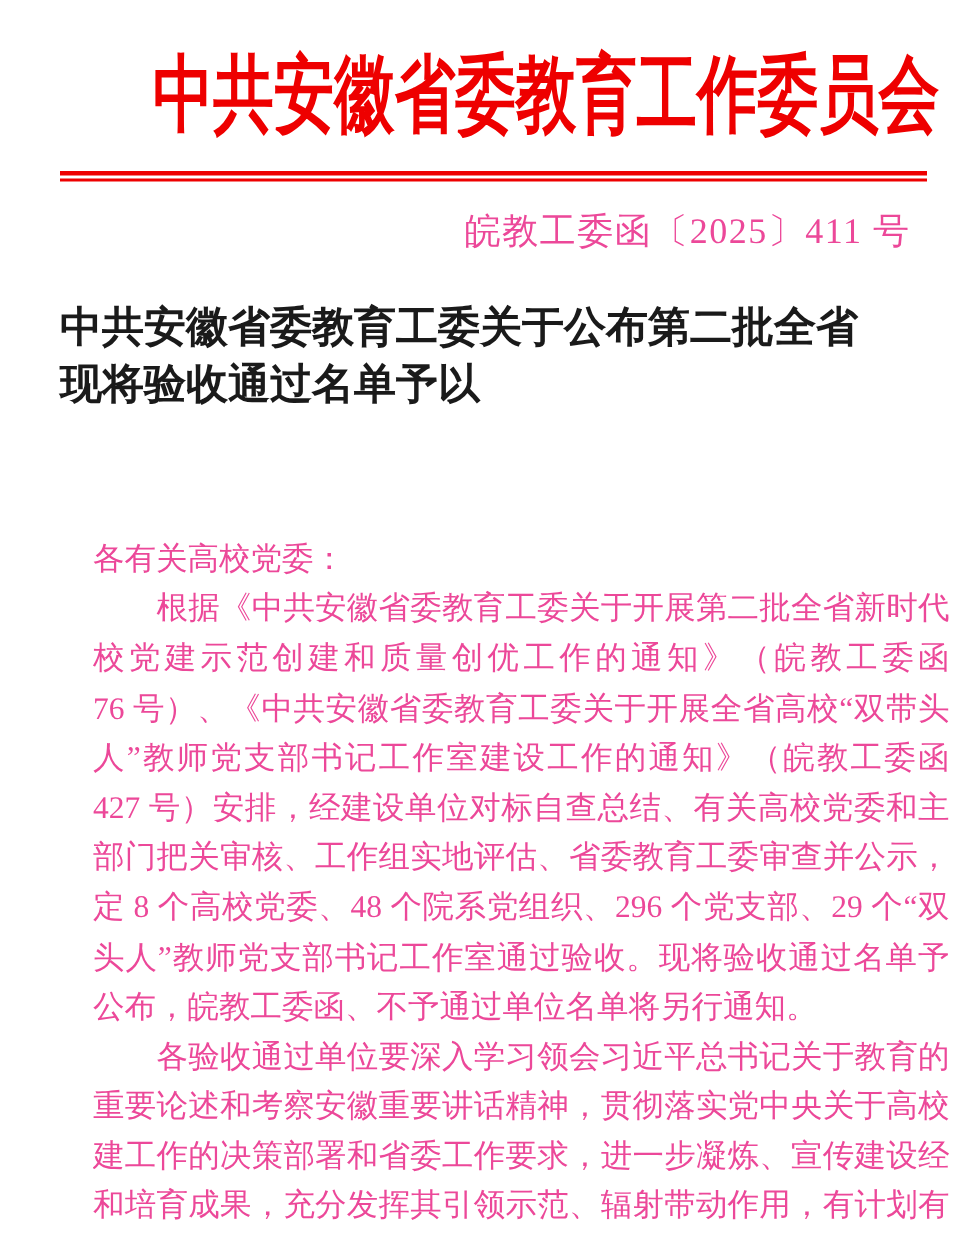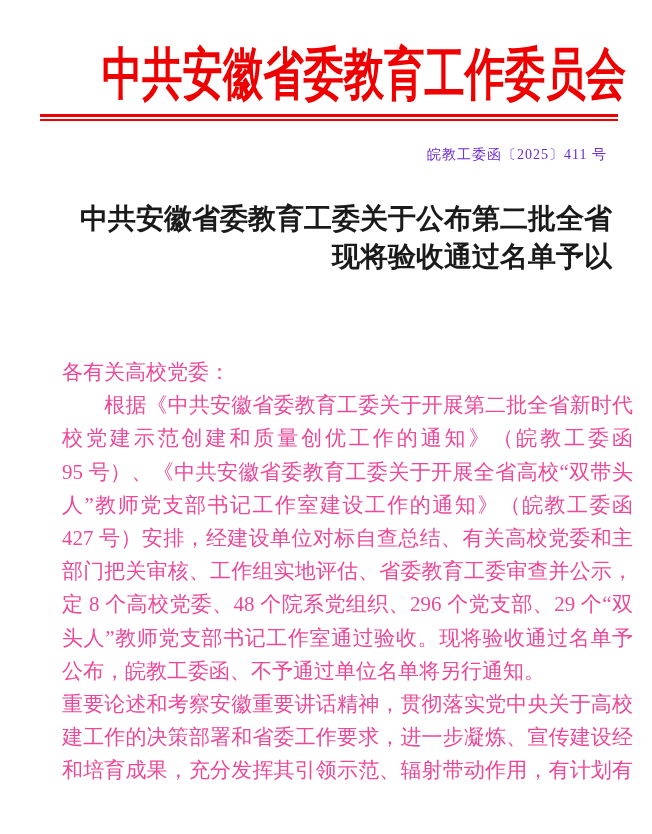--- a/index.html
+++ b/index.html
@@ -5,21 +5,21 @@
   html,body{margin:0;padding:0;background:#ffffff;}
   .page{
     position:relative;
     width:652px;height:834px;
     background:#ffffff;
     overflow:hidden;
     font-family:"Liberation Serif","DejaVu Serif",serif;
   }
   
   .org-title{
-    position:absolute;top:40px;left:0;width:530px;
+    position:absolute;top:30px;left:0;width:530px;
     text-align:right;
   }
   .org-title span{
     display:inline-block;
     font-size:56px;line-height:68px;
     font-weight:bold;
     color:#ee0000;
     white-space:nowrap;
     transform:scaleX(0.72);
     transform-origin:center center;
@@ -27,29 +27,29 @@
   }
   .red-divider{
     position:absolute;top:114px;left:40px;width:578px;
     height:2px;
     border-top:3px solid #ee0000;
     border-bottom:2px solid #ee0000;
   }
   
   .doc-number{
     position:absolute;top:142px;right:45px;
-    font-size:14px;line-height:26px;
-    color:#6d28d9;
+    font-size:24px;line-height:26px;
+    color:#ec4899;
     letter-spacing:1px;
     white-space:nowrap;
   }
   
   .doc-title{
     position:absolute;top:200px;left:40px;width:572px;
-    text-align:right;
+    text-align:left;
     font-weight:bold;
     font-size:28px;line-height:38px;
     color:#1a1a1a;
   }
   .doc-title .t-line{white-space:nowrap;}
   
   .body-text{
     position:absolute;top:356px;left:62px;width:571px;
     font-size:21px;
     color:#ec4899;
@@ -80,25 +80,26 @@
 
   <div class="doc-title">
     <div class="t-line">中共安徽省委教育工委关于公布第二批全省</div>
     <div class="t-line">现将验收通过名单予以</div>
   </div>
 
   <div class="body-text">
     <div class="line">各有关高校党委：</div>
     <div class="line jst">　　根据《中共安徽省委教育工委关于开展第二批全省新时代高</div>
     <div class="line jst">校党建示范创建和质量创优工作的通知》（皖教工委函〔2023〕</div>
-    <div class="line jst">95 号）、《中共安徽省委教育工委关于开展全省高校“双带头</div>
+    <div class="line jst">76 号）、《中共安徽省委教育工委关于开展全省高校“双带头</div>
     <div class="line jst">人”教师党支部书记工作室建设工作的通知》（皖教工委函〔2022〕</div>
     <div class="line jst">427 号）安排，经建设单位对标自查总结、有关高校党委和主管</div>
     <div class="line jst">部门把关审核、工作组实地评估、省委教育工委审查并公示，认</div>
     <div class="line jst">定 8 个高校党委、48 个院系党组织、296 个党支部、29 个“双带</div>
     <div class="line jst">头人”教师党支部书记工作室通过验收。现将验收通过名单予以</div>
     <div class="line">公布，皖教工委函、不予通过单位名单将另行通知。</div>
+    <div class="line jst">　　各验收通过单位要深入学习领会习近平总书记关于教育的</div>
     <div class="line jst">重要论述和考察安徽重要讲话精神，贯彻落实党中央关于高校党</div>
     <div class="line jst">建工作的决策部署和省委工作要求，进一步凝炼、宣传建设经验</div>
     <div class="line jst">和培育成果，充分发挥其引领示范、辐射带动作用，有计划有步</div>
   </div>
 
 </div>
 
 </body></html>

